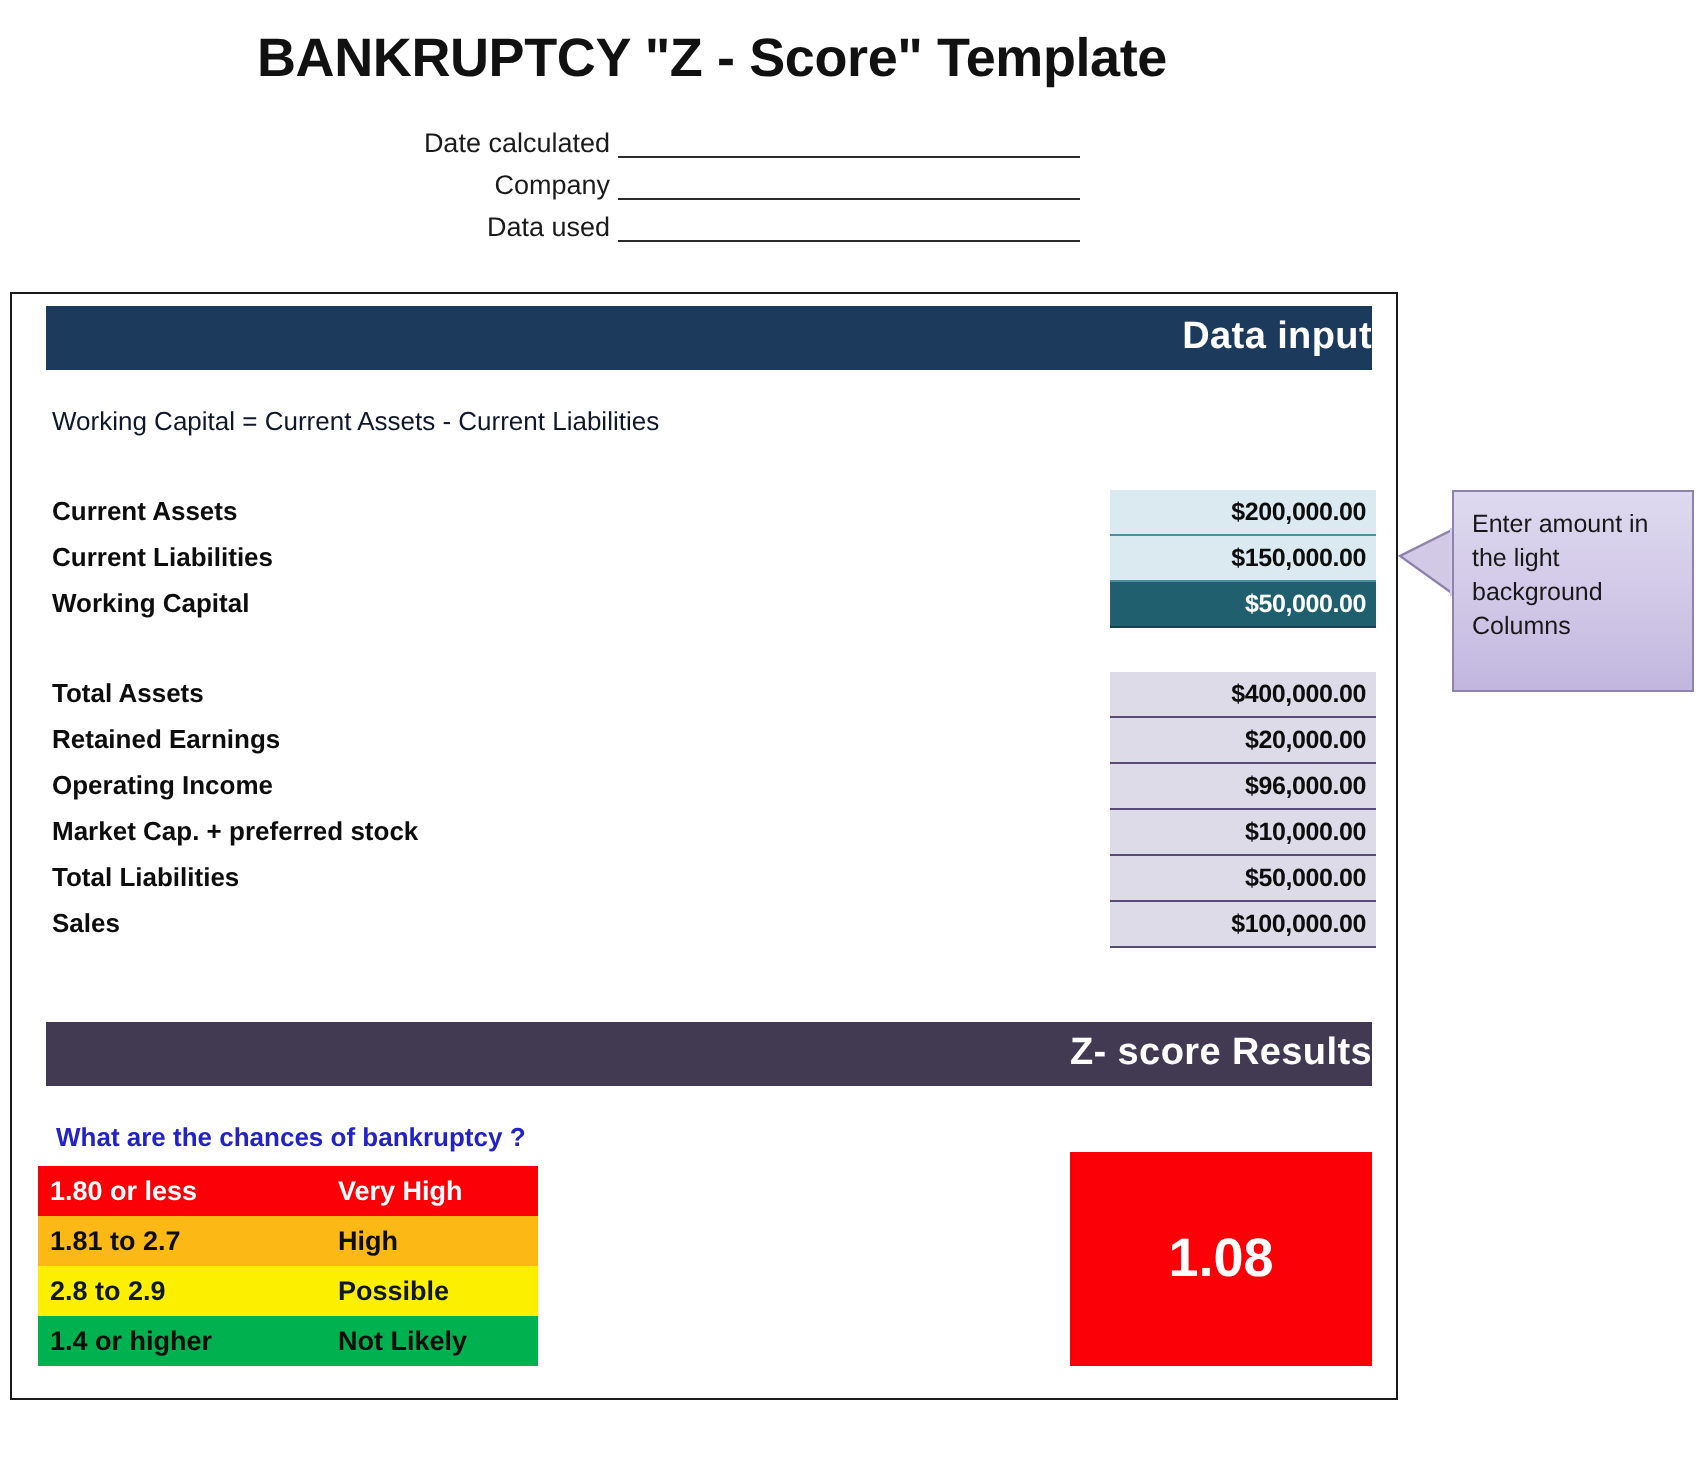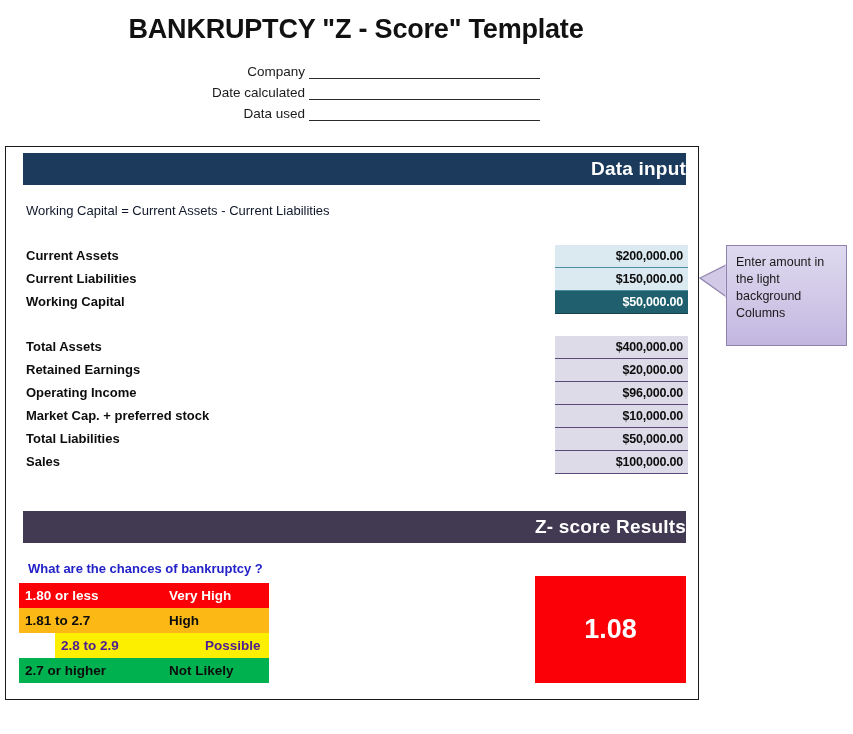--- a/index.html
+++ b/index.html
@@ -244,25 +244,25 @@
     justify-content: center;
   }
 </style>
 </head>
 <body>
 
 <div id="page-title">BANKRUPTCY "Z - Score" Template</div>
 
 <div id="header-form">
   <div class="form-row">
+    <span class="form-label">Date calculated</span>
+    <span class="form-line"></span>
+  </div>
+  <div class="form-row">
     <span class="form-label">Company</span>
-    <span class="form-line"></span>
-  </div>
-  <div class="form-row">
-    <span class="form-label">Date calculated</span>
     <span class="form-line"></span>
   </div>
   <div class="form-row">
     <span class="form-label">Data used</span>
     <span class="form-line"></span>
   </div>
 </div>
 
 <div id="sheet-frame">
 
@@ -318,26 +318,26 @@
 
   <div id="legend-table">
     <div class="legend-row" style="background:#fb0007;color:#ffffff;">
       <span class="legend-range">1.80 or less</span>
       <span class="legend-likelihood">Very High</span>
     </div>
     <div class="legend-row" style="background:#fcb814;color:#0d0d0d;">
       <span class="legend-range">1.81 to  2.7</span>
       <span class="legend-likelihood">High</span>
     </div>
-    <div class="legend-row" style="background:#fcf000;color:#4c1d95;margin-left:36px;">
+    <div class="legend-row" style="background:#fcf000;color:#0f172a;">
       <span class="legend-range">2.8 to 2.9</span>
       <span class="legend-likelihood">Possible</span>
     </div>
     <div class="legend-row" style="background:#00b14f;color:#0d0d0d;">
-      <span class="legend-range">2.7 or higher</span>
+      <span class="legend-range">1.4 or higher</span>
       <span class="legend-likelihood">Not Likely</span>
     </div>
   </div>
 
   <div id="score-box">1.08</div>
 
 </div>
 
 <div id="callout">
   <svg id="callout-tail" viewBox="0 0 30 34">

